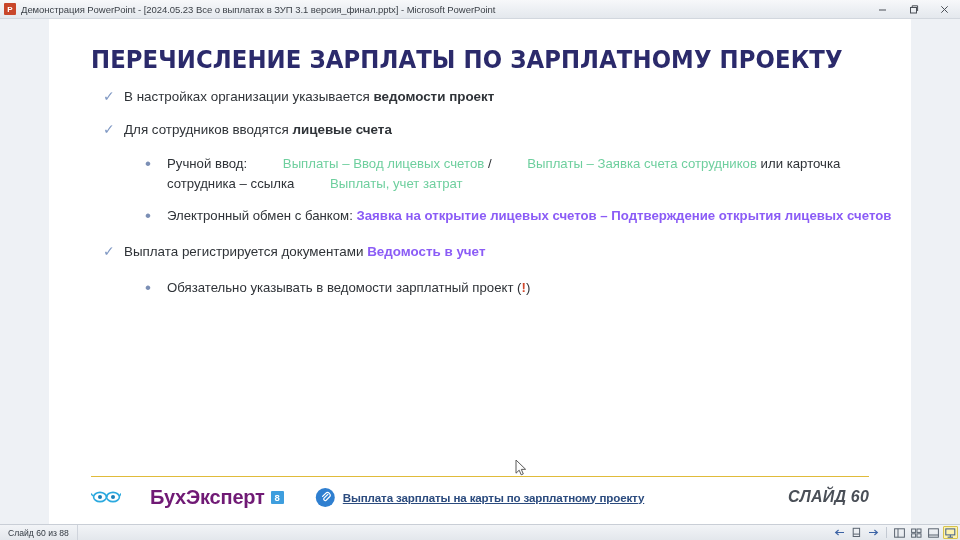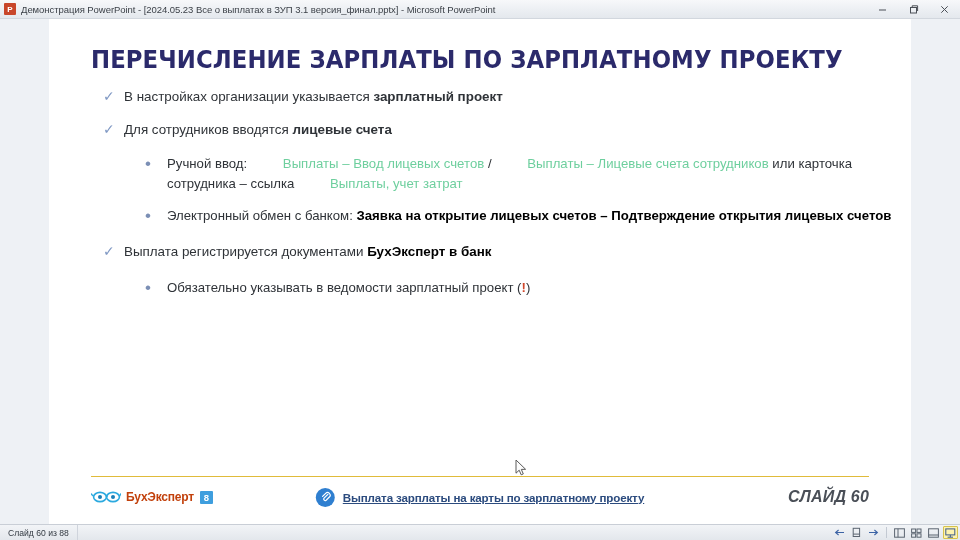--- a/index.html
+++ b/index.html
@@ -115,21 +115,21 @@
   }
   .lvl2 .dot {
     position: absolute;
     left: 96px; top: -1px;
     color: #7b8fb5;
     font-size: 17px;
     line-height: 1.35;
   }
   .b { font-weight: bold; color: #2f3338; }
   .lnk { color: #6ecf9e; padding-left: 32px; }
-  .lnk-b { color: #000000; font-weight: bold; }
+  .lnk-b { color: #8b5cf6; font-weight: bold; }
   .warn { color: #d0472b; font-weight: bold; }
 
   
   .slide-footer {
     position: absolute;
     left: 42px; right: 42px; bottom: 16px;
   }
   .footer-rule {
     height: 1.5px;
     background: #e0bb3a;
@@ -138,24 +138,25 @@
   .footer-row {
     display: flex; align-items: center;
     position: relative;
     height: 22px;
   }
   .brand {
     display: flex; align-items: center; gap: 5px;
   }
   .glasses { flex: 0 0 auto; display:block; }
   .brand-name {
-    font-size: 12px;
+    font-size: 20px;
     font-weight: bold;
-    color: #c2410c;
+    color: #701a75;
     letter-spacing: -0.2px;
+    margin-left: 24px;
   }
   .brand-badge {
     width: 13px; height: 13px;
     background: #3e9ede;
     color: #fff;
     font-size: 9.5px; font-weight: bold;
     display: flex; align-items: center; justify-content: center;
     border-radius: 1px;
     margin-left: 1px;
   }
@@ -263,41 +264,41 @@
 
   <div class="stage">
     <div class="slide">
 
       <div class="slide-title">ПЕРЕЧИСЛЕНИЕ ЗАРПЛАТЫ ПО ЗАРПЛАТНОМУ ПРОЕКТУ</div>
 
       <div class="body-area">
 
         <div class="lvl1">
           <span class="tick">✓</span>
-          <span>В настройках организации указывается </span><span class="b">зарплатный проект</span>
+          <span>В настройках организации указывается </span><span class="b">ведомости проект</span>
         </div>
 
         <div class="lvl1">
           <span class="tick">✓</span>
           <span>Для сотрудников вводятся </span><span class="b">лицевые счета</span>
         </div>
 
         <div class="lvl2">
           <span class="dot">•</span>
-          <span>Ручной ввод: </span><span class="lnk">Выплаты – Ввод лицевых счетов</span><span> / </span><span class="lnk">Выплаты – Лицевые счета сотрудников</span><span> или карточка сотрудника – ссылка </span><span class="lnk">Выплаты, учет затрат</span>
+          <span>Ручной ввод: </span><span class="lnk">Выплаты – Ввод лицевых счетов</span><span> / </span><span class="lnk">Выплаты – Заявка счета сотрудников</span><span> или карточка сотрудника – ссылка </span><span class="lnk">Выплаты, учет затрат</span>
         </div>
 
         <div class="lvl2" style="margin-bottom:16px;">
           <span class="dot">•</span>
           <span>Электронный обмен с банком: </span><span class="lnk-b">Заявка на открытие лицевых счетов – Подтверждение открытия лицевых счетов</span>
         </div>
 
         <div class="lvl1" style="margin-bottom:16px;">
           <span class="tick">✓</span>
-          <span>Выплата регистрируется документами </span><span class="lnk-b">БухЭксперт в банк</span>
+          <span>Выплата регистрируется документами </span><span class="lnk-b">Ведомость в учет</span>
         </div>
 
         <div class="lvl2">
           <span class="dot">•</span>
           <span>Обязательно указывать в ведомости зарплатный проект (</span><span class="warn">!</span><span>)</span>
         </div>
 
       </div>
 
       <div class="slide-footer">

